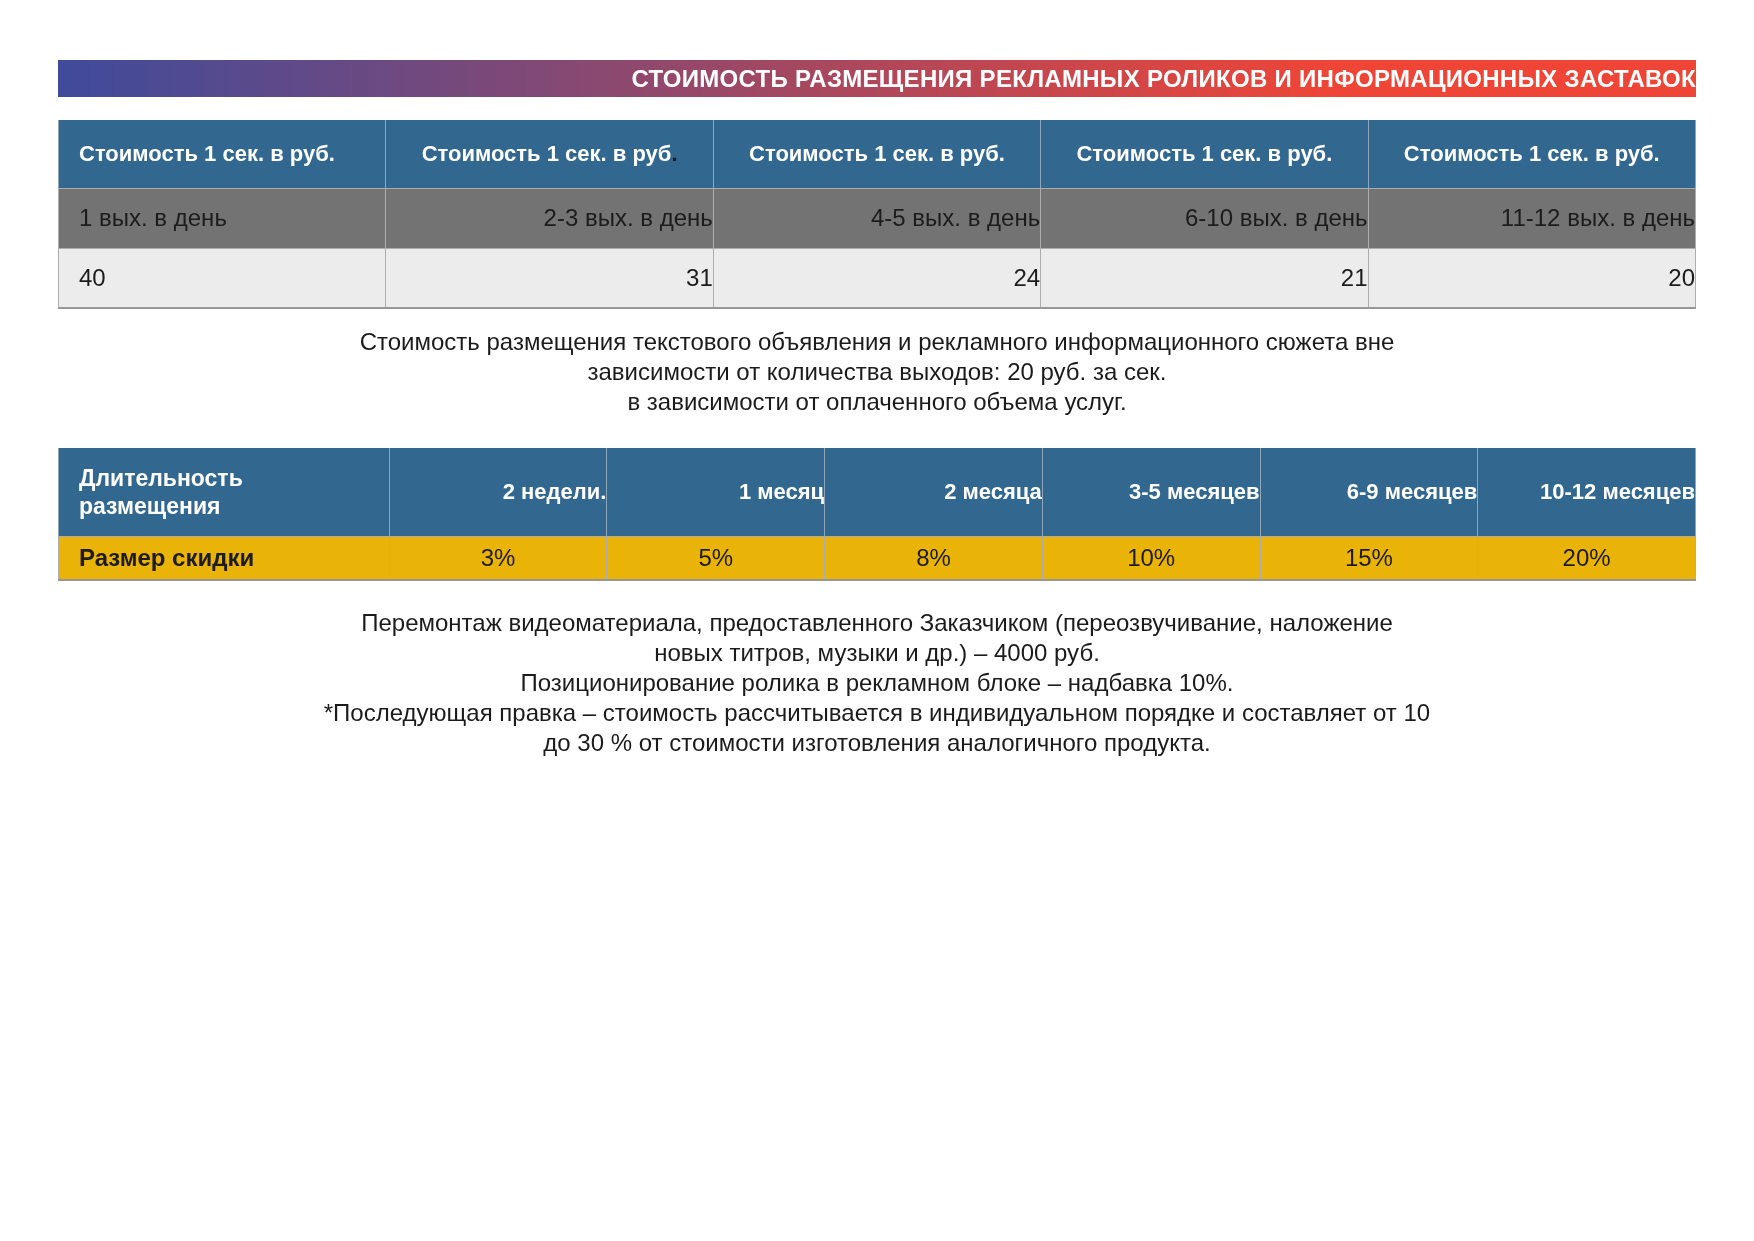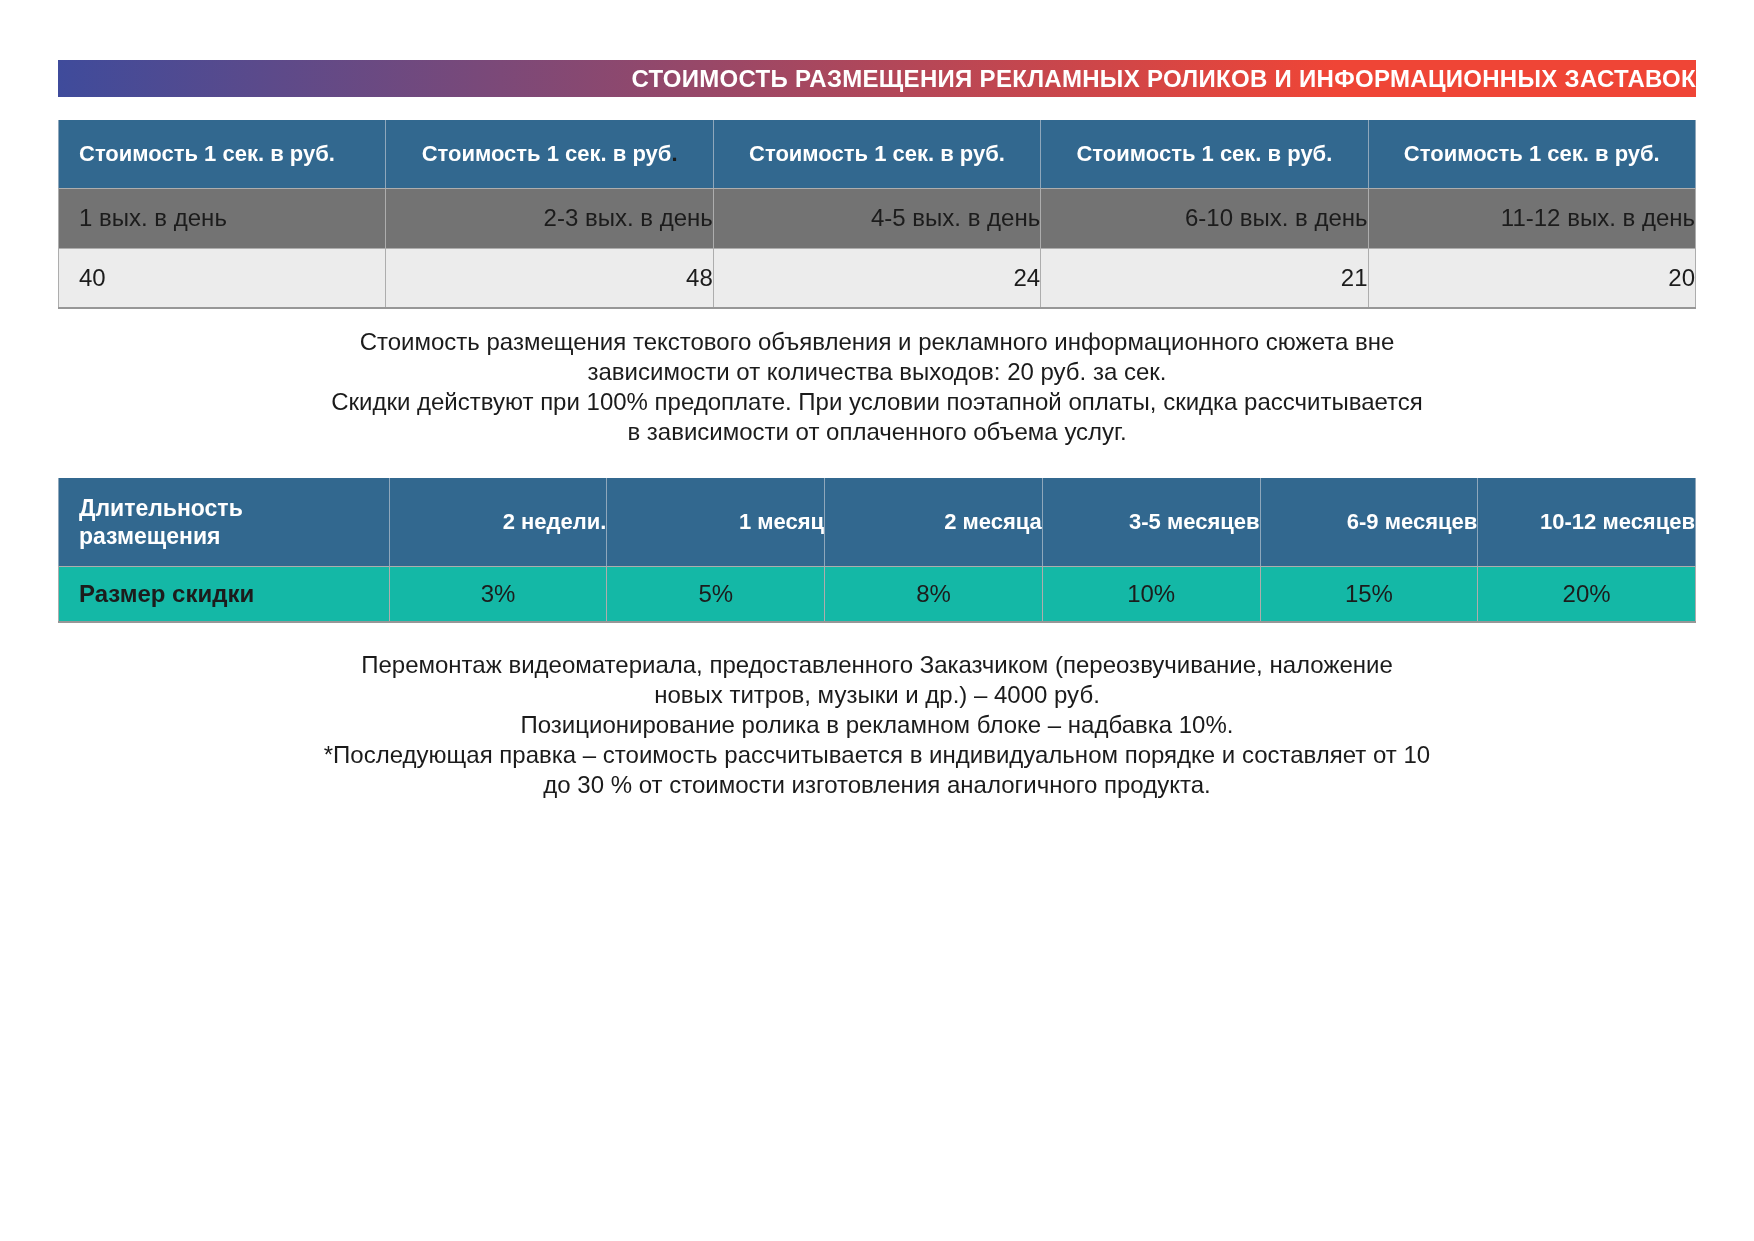--- a/index.html
+++ b/index.html
@@ -59,21 +59,21 @@
     border-bottom-color: var(--border-col);
   }
   .pricing-table th { height: 68px; text-align: center; }
   .pricing-table td { height: 60px; text-align: right; }
   .pricing-table tr.freq-row td { background: #737373; }
   .pricing-table tr.price-row td { background: var(--stripe-bg); border-bottom: 2px solid var(--border-dark); }
   .pricing-table th:first-child,
   .pricing-table td:first-child { text-align: left; padding-left: 20px; }
 
   .discount-table th { height: 88px; text-align: right; }
-  .discount-table td { height: 56px; text-align: center; background: #14b8a6; border-bottom: 2px solid var(--border-dark); }
+  .discount-table td { height: 44px; text-align: center; background: #eab308; border-bottom: 2px solid var(--border-dark); }
   .discount-table th:first-child,
   .discount-table td:first-child { text-align: left; padding-left: 20px; padding-right: 30px; }
   .discount-table th:first-child { font-size: 23px; line-height: 28px; }
   .discount-table td:first-child { font-weight: bold; }
 
   .dark-dot { color: #1a1a1a; }
 
   .note {
     text-align: center;
     font-size: 24px;
@@ -104,32 +104,31 @@
       </tr>
       <tr class="freq-row">
         <td>1 вых. в день</td>
         <td>2-3 вых. в день</td>
         <td>4-5 вых. в день</td>
         <td>6-10 вых. в день</td>
         <td>11-12 вых. в день</td>
       </tr>
       <tr class="price-row">
         <td>40</td>
-        <td>48</td>
+        <td>31</td>
         <td>24</td>
         <td>21</td>
         <td>20</td>
       </tr>
     </tbody>
   </table>
 
   <div class="note note-top">
     <div>Стоимость размещения текстового объявления и рекламного информационного сюжета вне</div>
     <div>зависимости от количества выходов: 20 руб. за сек.</div>
-    <div>Скидки действуют при 100% предоплате. При условии поэтапной оплаты, скидка рассчитывается</div>
     <div>в зависимости от оплаченного объема услуг.</div>
   </div>
 
   <table class="discount-table">
     <tbody>
       <tr>
         <th style="width:20.2%">Длительность размещения</th>
         <th style="width:13.3%">2 недели.</th>
         <th style="width:13.3%">1 месяц</th>
         <th style="width:13.3%">2 месяца</th>

